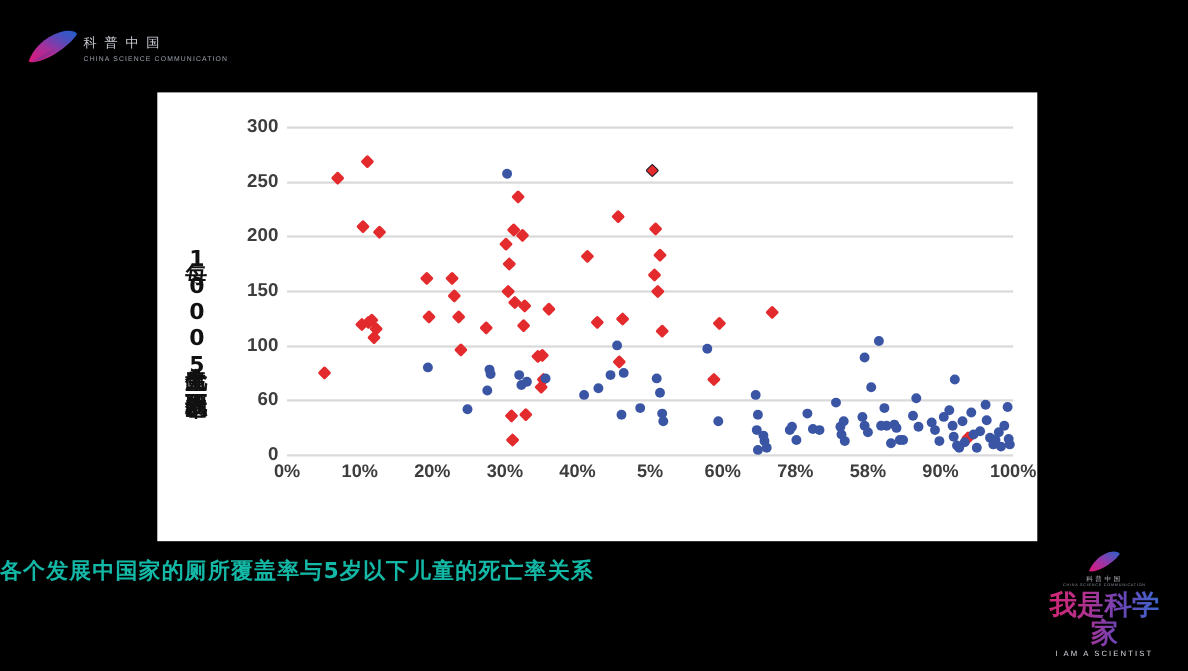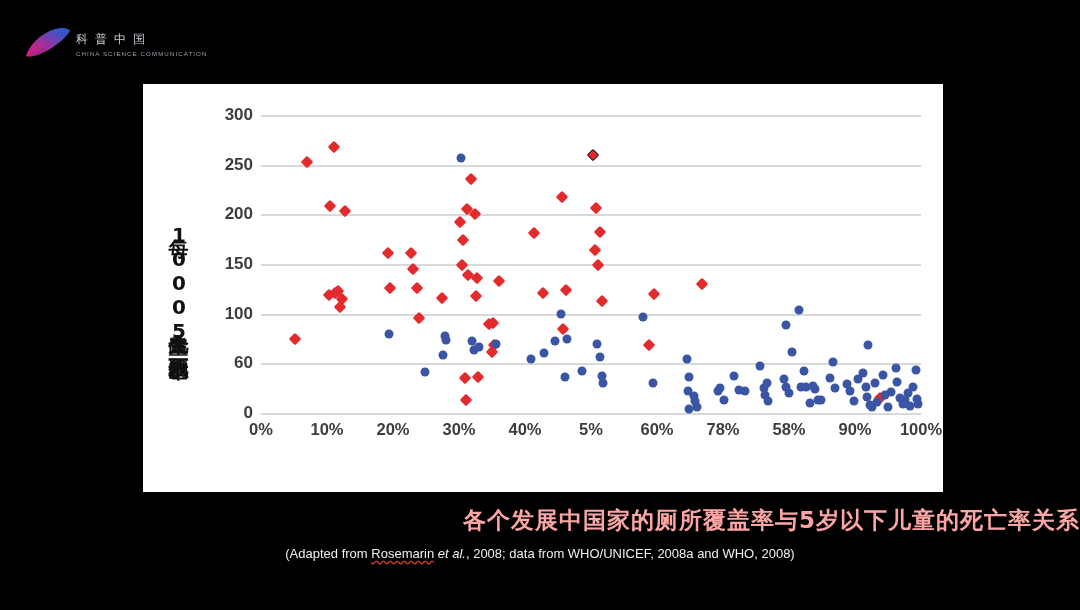--- a/index.html
+++ b/index.html
@@ -134,24 +134,24 @@
     font-weight: 700;
     color: #111111;
     font-family: "DejaVu Sans", sans-serif;
   }
 
   
   #caption-main {
     position: absolute;
     left: 0; right: 0;
     top: 505px;
-    text-align: right;
-    font-size: 23px;
-    font-weight: 700;
-    color: #fca5a5;
+    text-align: left;
+    font-size: 20px;
+    font-weight: 700;
+    color: #14b8a6;
     letter-spacing: 1px;
     font-family: "DejaVu Sans", sans-serif;
   }
   #caption-sub {
     position: absolute;
     left: 0; right: 0;
     top: 546px;
     text-align: center;
     font-size: 13px;
     color: #f0f0f0;
@@ -410,16 +410,31 @@
           <div class="pt circle" style="left: 98.8%; top: 91.3333%; background: rgb(59, 85, 165);"></div>
           <div class="pt circle" style="left: 99.2%; top: 85.6667%; background: rgb(59, 85, 165);"></div>
           <div class="pt circle" style="left: 99.4%; top: 95.3333%; background: rgb(59, 85, 165);"></div>
           <div class="pt circle" style="left: 99.6%; top: 97%; background: rgb(59, 85, 165);"></div>
         </div>
     </div>
 
   </div>
 
   <div id="caption-main">各个发展中国家的厕所覆盖率与5岁以下儿童的死亡率关系</div>
-  <div id="caption-sub"><span>(Adapted from </span><span class="misspelled">Rosemarin</span><span class="ital"> et al.</span><span>, 2008; data from WHO/UNICEF, 2008a and WHO, 2008)</span></div>
-
+
+  <div id="scientist-logo">
+    <svg class="wing2" viewBox="0 0 30 22">
+      <defs>
+        <linearGradient id="wg2" x1="0" y1="1" x2="1" y2="0">
+          <stop offset="0%" stop-color="#e0177a"></stop>
+          <stop offset="45%" stop-color="#9b35a4"></stop>
+          <stop offset="100%" stop-color="#2a63cc"></stop>
+        </linearGradient>
+      </defs>
+      <path d="M1 19 C4 12, 10 5, 19 2 C24 0.5, 28.5 1.5, 29 3.5 C27 7, 22 11.5, 16 15 C10 18.5, 4.5 20.5, 1 19 Z" fill="url(#wg2)"></path>
+    </svg>
+    <div class="sub-cn">科普中国</div>
+    <div class="sub-en">CHINA SCIENCE COMMUNICATION</div>
+    <div class="big-cn">我是科学家</div>
+    <div class="big-en">I AM A SCIENTIST</div>
+  </div>
 
 </div>
 
 </body></html>

